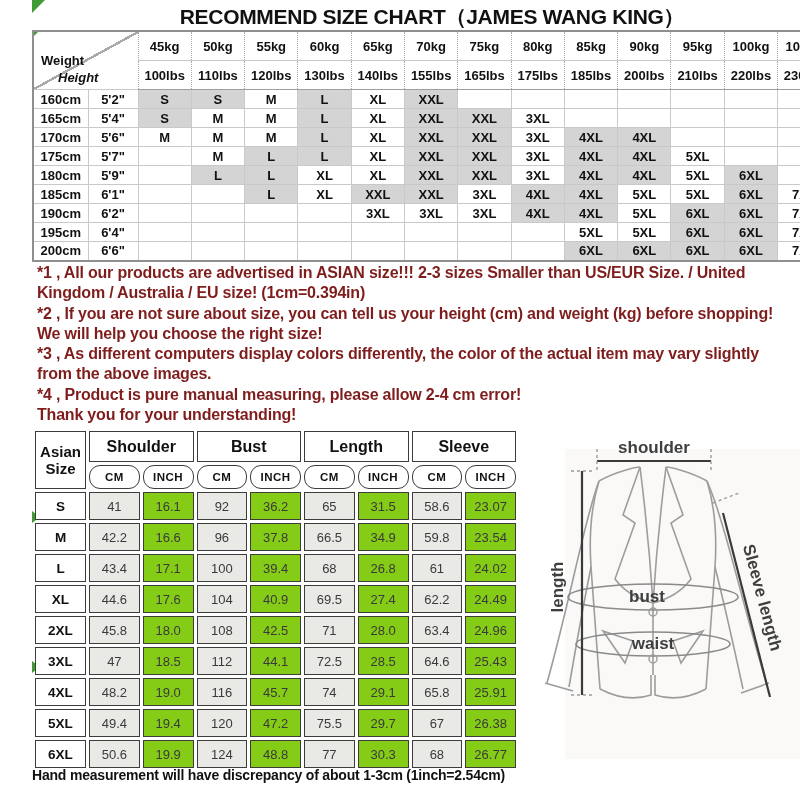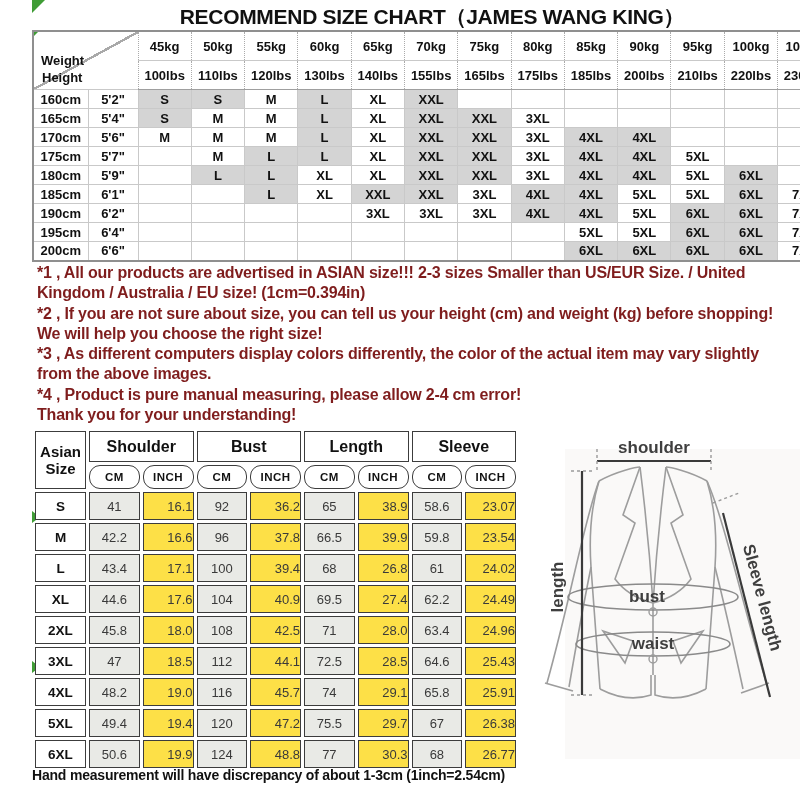--- a/index.html
+++ b/index.html
@@ -24,39 +24,39 @@
   .mx tr.hdr2 th{height:28px;border-bottom:1px solid #9f9f9f;}
   .mx tbody tr{height:19px;padding-left:12px;}
   .mx td.sz{background:#fff;}
   .mx td.g{background:#d4d4d4;}
   .mx th.hcm{border-right:1px dotted #ababab;background:#fff;}
   .mx th.hft{background:#fff;}
   .mx th.corner{position:relative;background:
       linear-gradient(to bottom right,transparent 48.8%,#a9a9a9 48.8%,#a9a9a9 51.2%,transparent 51.2%);
       border-bottom:1px solid #9f9f9f;}
   .corner .cw{position:absolute;left:7px;top:21px;}
-  .corner .chh{position:absolute;left:8px;top:38px;}
+  .corner .chh{position:absolute;left:24px;top:38px;font-style:italic;}
 
   
   .notes{position:absolute;top:263px;left:5px;right:0;color:#7f1d1d;
          font-size:16px;font-weight:600;letter-spacing:-.2px;}
   .notes div{white-space:nowrap;line-height:20.3px;}
 
   
   .ms{position:absolute;top:428px;left:0;width:487px;table-layout:fixed;
       border-collapse:separate;border-spacing:3px;font-size:13px;}
   .ms th,.ms td{border:1.5px solid #3c3c3c;text-align:center;vertical-align:middle;padding:0;}
   .ms th.as{background:#fff;font-size:15px;font-weight:bold;line-height:1.15;}
   .ms th.grp{height:29px;background:#fff;font-size:16px;font-weight:bold;}
   .ms th.unit{height:22px;background:#fff;font-size:11.5px;font-weight:bold;letter-spacing:.5px;border-radius:11px;}
   .ms tbody tr{height:28px;}
   .ms th.szl{background:#fff;font-weight:bold;font-size:13.5px;}
   .ms td{color:#3a3a3a;}
   .ms td.cmc{background:#e9eae6;}
-  .ms td.inc{background:#fde047;text-align:right;}
+  .ms td.inc{background:#84cc16;}
 
   
   .jacket{position:absolute;left:495px;top:437px;}
   .jacket text{font-family:"Liberation Sans",sans-serif;font-weight:bold;fill:#3f3f3f;}
 
   
   .footer{position:absolute;top:767px;left:0;right:0;
           font-size:14px;font-weight:bold;letter-spacing:-.2px;}
 </style>
 </head>
@@ -328,32 +328,32 @@
         </tr>
     </thead>
     <tbody>
         <tr>
           <th class="szl">S</th>
           <td class="cmc">41</td>
           <td class="inc">16.1</td>
           <td class="cmc">92</td>
           <td class="inc">36.2</td>
           <td class="cmc">65</td>
-          <td class="inc">38.9</td>
+          <td class="inc">31.5</td>
           <td class="cmc">58.6</td>
           <td class="inc">23.07</td>
         </tr>
         <tr>
           <th class="szl">M</th>
           <td class="cmc">42.2</td>
           <td class="inc">16.6</td>
           <td class="cmc">96</td>
           <td class="inc">37.8</td>
           <td class="cmc">66.5</td>
-          <td class="inc">39.9</td>
+          <td class="inc">34.9</td>
           <td class="cmc">59.8</td>
           <td class="inc">23.54</td>
         </tr>
         <tr>
           <th class="szl">L</th>
           <td class="cmc">43.4</td>
           <td class="inc">17.1</td>
           <td class="cmc">100</td>
           <td class="inc">39.4</td>
           <td class="cmc">68</td>

